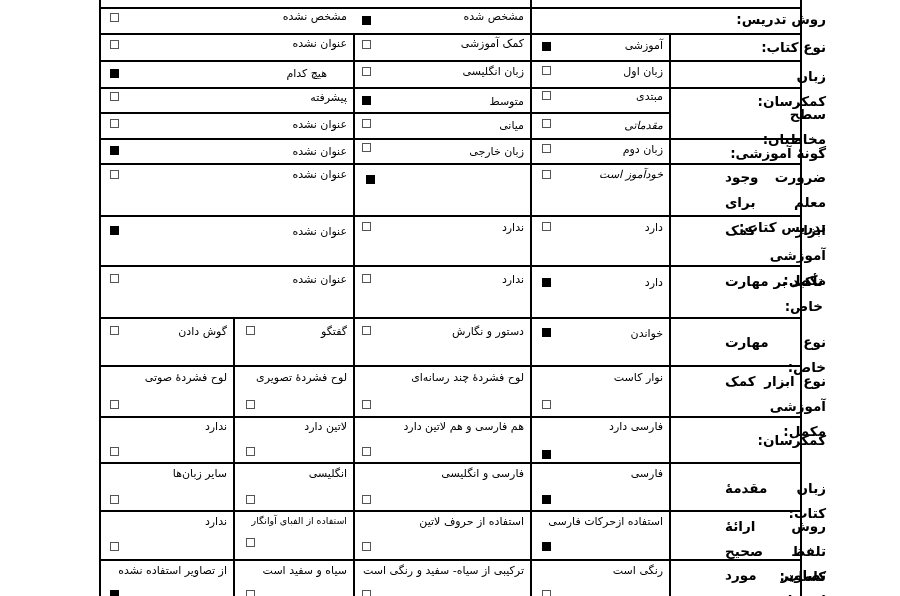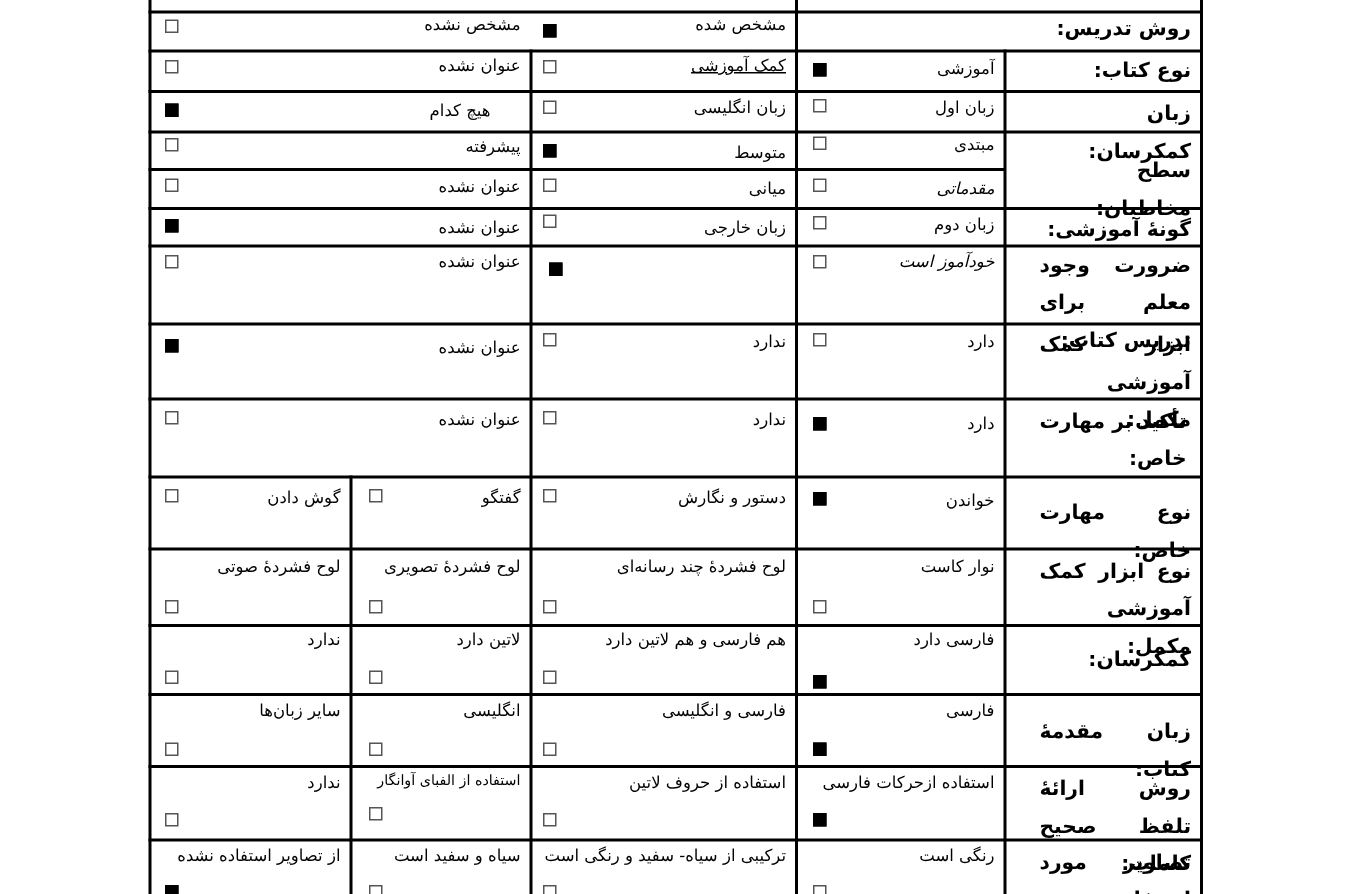--- a/index.html
+++ b/index.html
@@ -1,21 +1,21 @@
 <!DOCTYPE html>
 <html><head>
 <meta charset="utf-8">
 <style>
   html, body { margin:0; padding:0; background:#ffffff; }
   body { width:900px; height:596px; overflow:hidden; position:relative; font-family:"DejaVu Sans", sans-serif; color:#000; }
   .page { position:absolute; left:0; top:0; width:900px; height:596px; }
   .hline { position:absolute; height:2px; background:#000; }
   .vline { position:absolute; width:2px; background:#000; }
   .cell { position:absolute; box-sizing:border-box; direction:rtl; }
-  .label { font-weight:bold; font-size:13.5px; line-height:25px; text-align:justify; padding:2px 6px 0 22px; }
+  .label { font-weight:bold; font-size:13.5px; line-height:25px; text-align:justify; padding:2px 6px 0 22px;margin-left:32px; }
   .opt { font-size:11px; padding:1px 6px 0 6px; text-align:right; }
   .box { position:absolute; width:9px; height:9px; border:1px solid #555; box-sizing:border-box; background:#fff; }
   .box.on { background:#000; border-color:#000; }
 </style>
 </head>
 <body>
 
 <div class="page">
 
   <div class="vline" style="left:99px;top:0;height:596px;"></div>
@@ -46,21 +46,21 @@
 
   <div class="cell label" style="left:532px;top:7px;width:268px;height:26px;padding-top:0;">روش تدریس:</div>
   <div class="cell opt" style="left:355px;top:9px;width:175px;height:24px;">مشخص شده</div>
   <div class="box on" style="left:362px;top:16px;"></div>
   <div class="cell opt" style="left:101px;top:9px;width:252px;height:24px;">مشخص نشده</div>
   <div class="box" style="left:110px;top:13px;"></div>
 
   <div class="cell label" style="left:671px;top:33px;width:129px;height:27px;">نوع کتاب:</div>
   <div class="cell opt" style="left:532px;top:38px;width:137px;">آموزشی</div>
   <div class="box on" style="left:542px;top:42px;"></div>
-  <div class="cell opt" style="left:355px;top:36px;width:175px;text-decoration:underline;">کمک آموزشی</div>
+  <div class="cell opt" style="left:355px;top:36px;width:175px;">کمک آموزشی</div>
   <div class="box" style="left:362px;top:40px;"></div>
   <div class="cell opt" style="left:101px;top:36px;width:252px;">عنوان نشده</div>
   <div class="box" style="left:110px;top:40px;"></div>
 
   <div class="cell label" style="left:671px;top:62px;width:129px;height:25px;">زبان کمکرسان:</div>
   <div class="cell opt" style="left:532px;top:64px;width:137px;">زبان اول</div>
   <div class="box" style="left:542px;top:66px;"></div>
   <div class="cell opt" style="left:355px;top:64px;width:175px;">زبان انگلیسی</div>
   <div class="box" style="left:362px;top:67px;"></div>
   <div class="cell opt" style="left:101px;top:66px;width:232px;">هیچ کدام</div>

